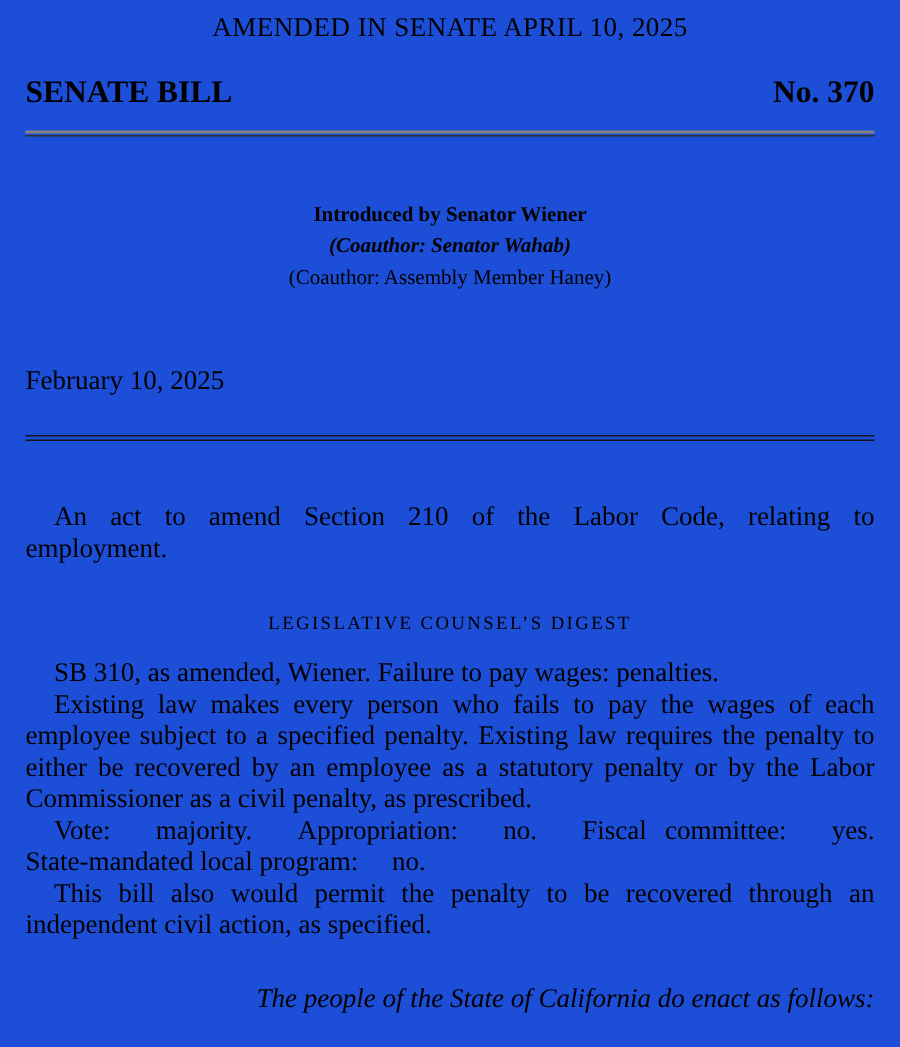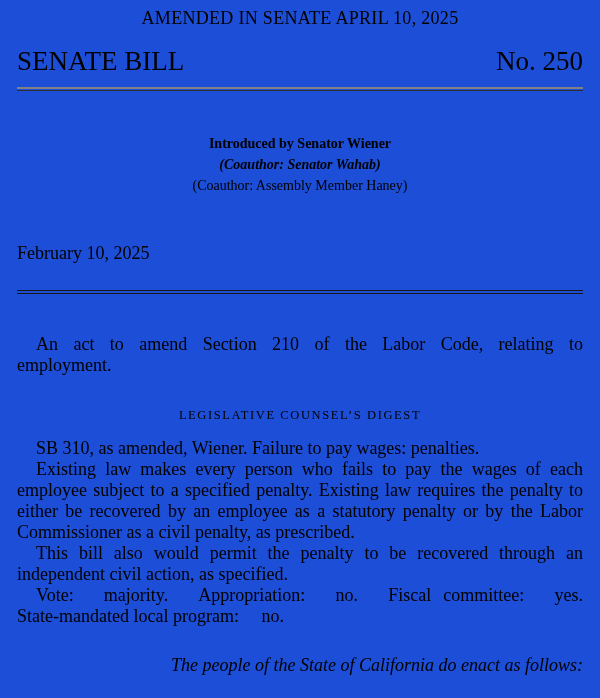--- a/index.html
+++ b/index.html
@@ -17,22 +17,22 @@
     text-align: center;
     font-size: 18px;
     line-height: 21px;
     letter-spacing: 0.3px;
   }
   .bill-row {
     margin-top: 20px;
     display: flex;
     justify-content: space-between;
     align-items: flex-start;
-    font-weight: normal;
-    font-size: 27px;
+    font-weight: bold;
+    font-size: 21px;
     line-height: 24px;
   }
   .rule-thick-thin {
     margin-top: 14px;
     height: 1px;
     border-top: 2px solid #828282;
     border-bottom: 1px solid #303030;
   }
   .authors {
     margin-top: 42px;
@@ -88,21 +88,21 @@
 </style>
 </head>
 <body>
 
 <div class="page">
 
   <div class="amended-line">AMENDED IN SENATE APRIL 10, 2025</div>
 
   <div class="bill-row">
     <span>SENATE BILL</span>
-    <span>No. 250</span>
+    <span>No. 370</span>
   </div>
 
   <div class="rule-thick-thin"></div>
 
   <div class="authors">
     <div class="author-main">Introduced by Senator Wiener</div>
     <div class="author-coauthor-senate">(Coauthor: Senator Wahab)</div>
     <div class="author-coauthor-assembly">(Coauthor: Assembly Member Haney)</div>
   </div>
 
@@ -110,19 +110,19 @@
 
   <div class="rule-double"></div>
 
   <p class="act-paragraph">An act to amend Section 210 of the Labor Code, relating to employment.</p>
 
   <div class="digest-heading">LEGISLATIVE COUNSEL’S DIGEST</div>
 
   <div class="digest">
     <p>SB 310, as amended, Wiener. Failure to pay wages: penalties.</p>
     <p>Existing law makes every person who fails to pay the wages of each employee subject to a specified penalty. Existing law requires the penalty to either be recovered by an employee as a statutory penalty or by the Labor Commissioner as a civil penalty, as prescribed.</p>
+    <p>Vote:  majority.  Appropriation:  no.  Fiscal committee:  yes. State-mandated local program:  no.</p>
     <p>This bill also would permit the penalty to be recovered through an independent civil action, as specified.</p>
-    <p>Vote:  majority.  Appropriation:  no.  Fiscal committee:  yes. State-mandated local program:  no.</p>
   </div>
 
   <div class="enacting-clause">The people of the State of California do enact as follows:</div>
 
 </div>
 
 </body></html>

